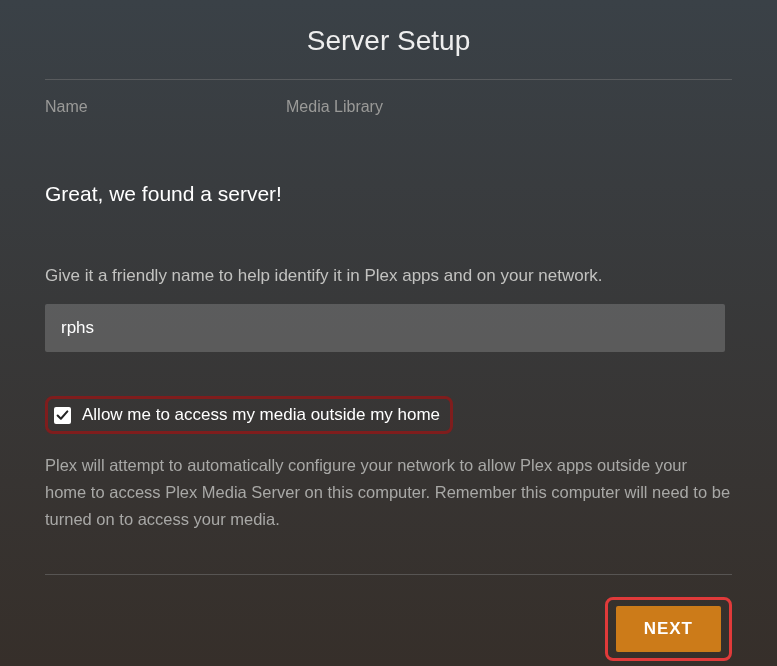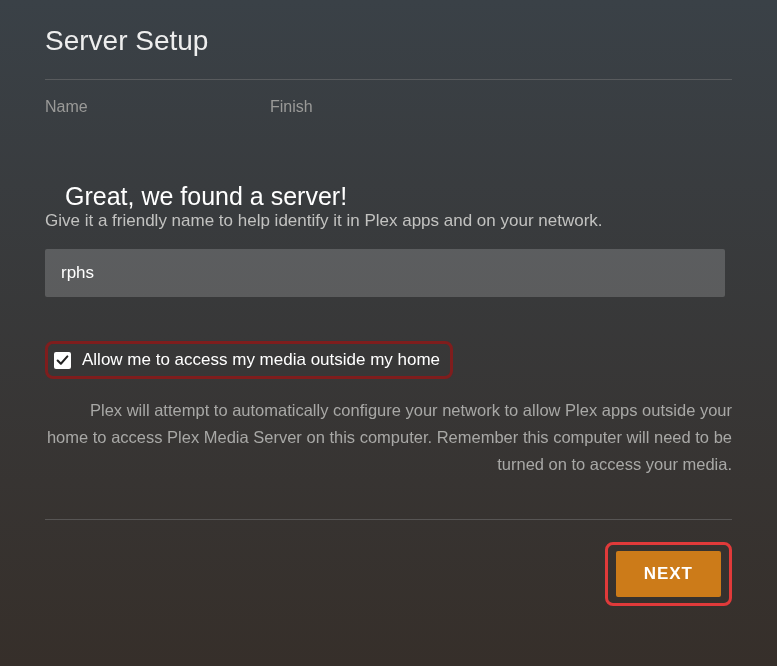--- a/index.html
+++ b/index.html
@@ -14,51 +14,52 @@
       font-family: -apple-system, BlinkMacSystemFont, "Segoe UI", Arial, sans-serif;
       color: #eeeeee;
       padding: 25px 45px 0 45px;
       position: relative;
     }
     .page-title {
       font-size: 28px;
       font-weight: 400;
       color: #eeeeee;
       margin-bottom: 22px;
+      text-align: center;
     }
     .divider {
       border: none;
       border-top: 1px solid rgba(120,120,120,0.5);
       margin: 0;
     }
     .steps {
       display: flex;
       padding: 18px 0 0 0;
-      gap: 0;
+      gap: 16px;
     }
     .step {
       color: #9a9a98;
       font-size: 16px;
       font-weight: 400;
       width: 225px;
     }
     .step.active {
       color: #9a9a98;
     }
     .headline {
-      font-size: 25px;
+      font-size: 21px;
       color: #ffffff;
       font-weight: 400;
       margin-top: 66px;
       margin-bottom: 0;
-      margin-left: 20px;
     }
     .instruction {
       font-size: 17px;
       color: #c2c2c0;
+      margin-top: 60px;
       margin-bottom: 18px;
     }
     .text-input {
       width: 100%;
       max-width: 680px;
       height: 48px;
       background: rgba(255,255,255,0.18);
       border: none;
       padding: 12px 16px;
       font-size: 17px;
@@ -98,21 +99,20 @@
       font-size: 17px;
       color: #ffffff;
       cursor: pointer;
     }
     .help-text {
       font-size: 16.5px;
       color: #a8a8a6;
       line-height: 1.65;
       margin-top: 18px;
       max-width: 690px;
-      text-align: right;
     }
     .bottom-divider {
       border: none;
       border-top: 1px solid rgba(120,120,120,0.5);
       margin-top: 40px;
     }
     .footer {
       display: flex;
       justify-content: flex-end;
       margin-top: 22px;
@@ -140,21 +140,21 @@
 <body>
 
 
 
 <h1 class="page-title">Server Setup</h1>
 
 <hr class="divider">
 
 <div class="steps">
   <div class="step active">Name</div>
-  <div class="step">Finish</div>
+  <div class="step">Media Library</div>
 </div>
 
 <h2 class="headline">Great, we found a server!</h2>
 
 <p class="instruction">Give it a friendly name to help identify it in Plex apps and on your network.</p>
 
 <input type="text" class="text-input" value="rphs" style="">
 
 <div class="checkbox-row">
   <span class="checkbox">

